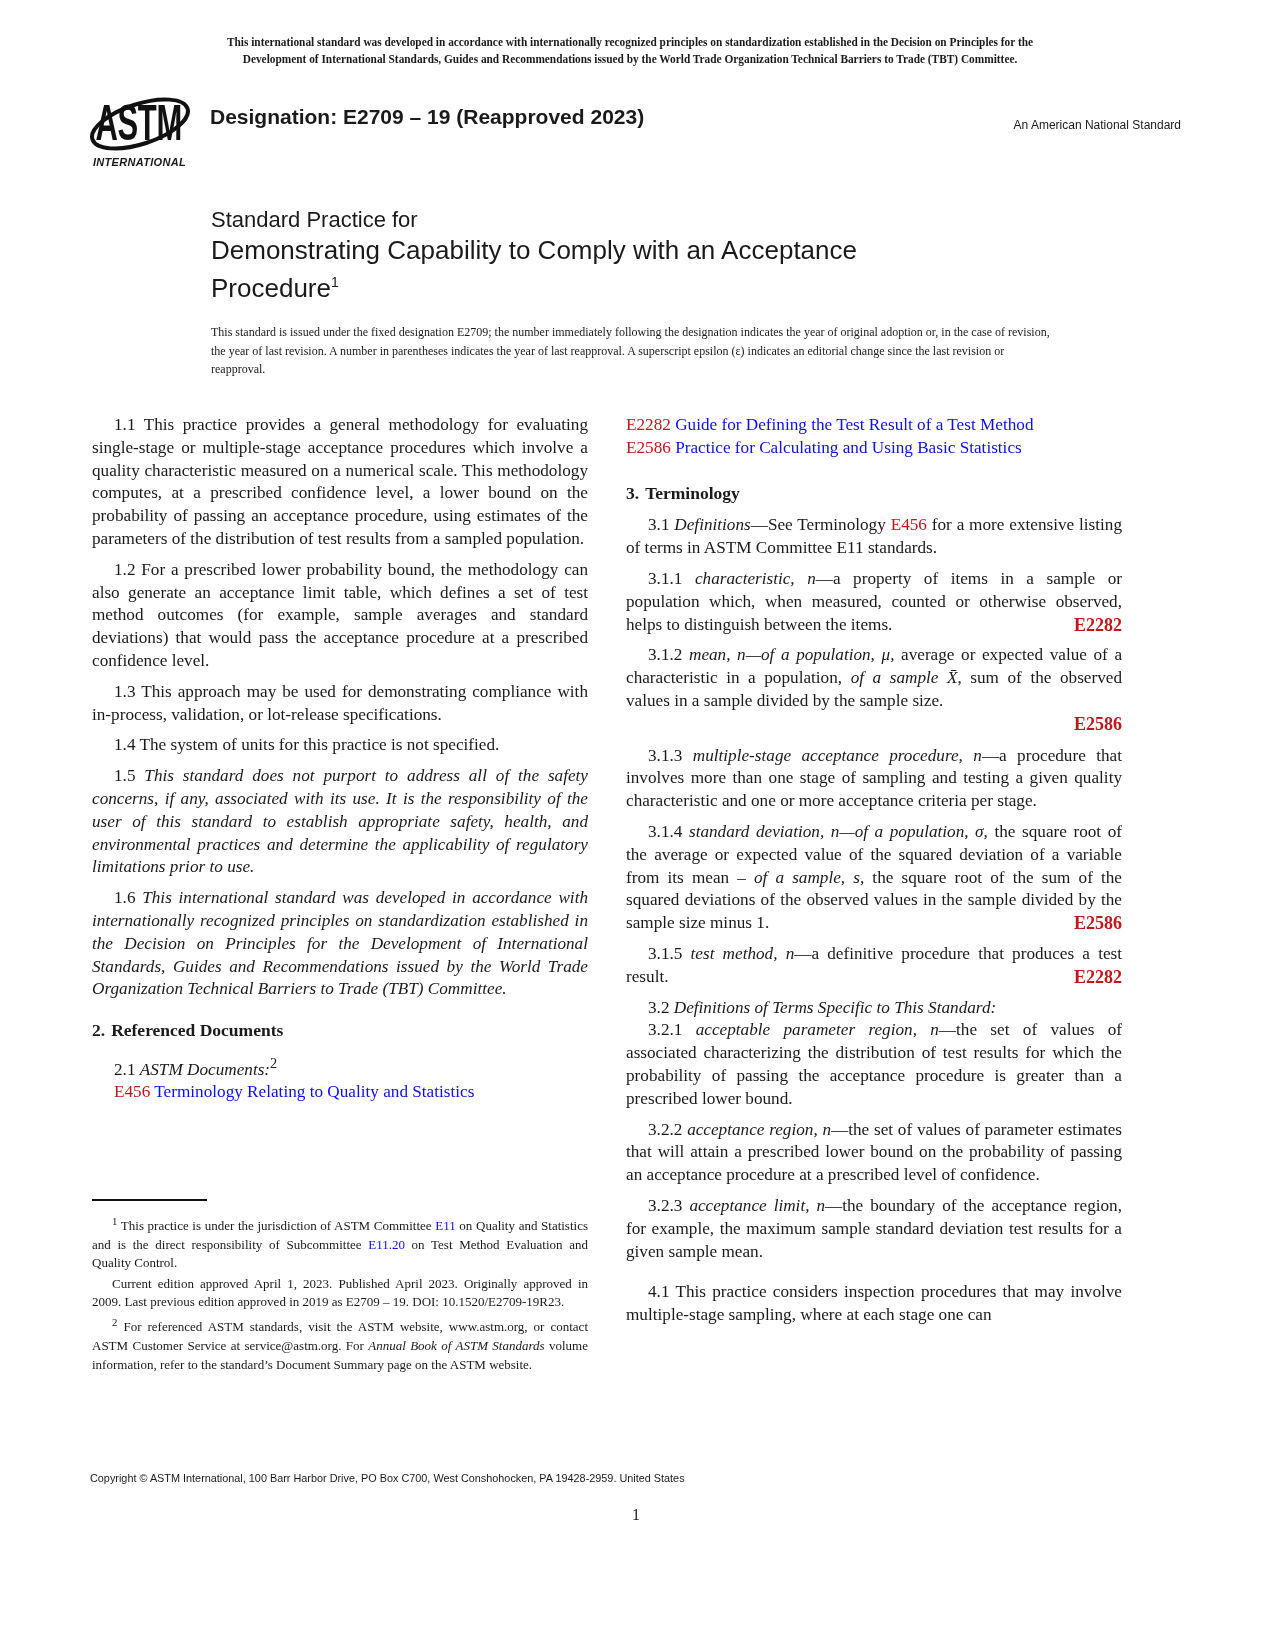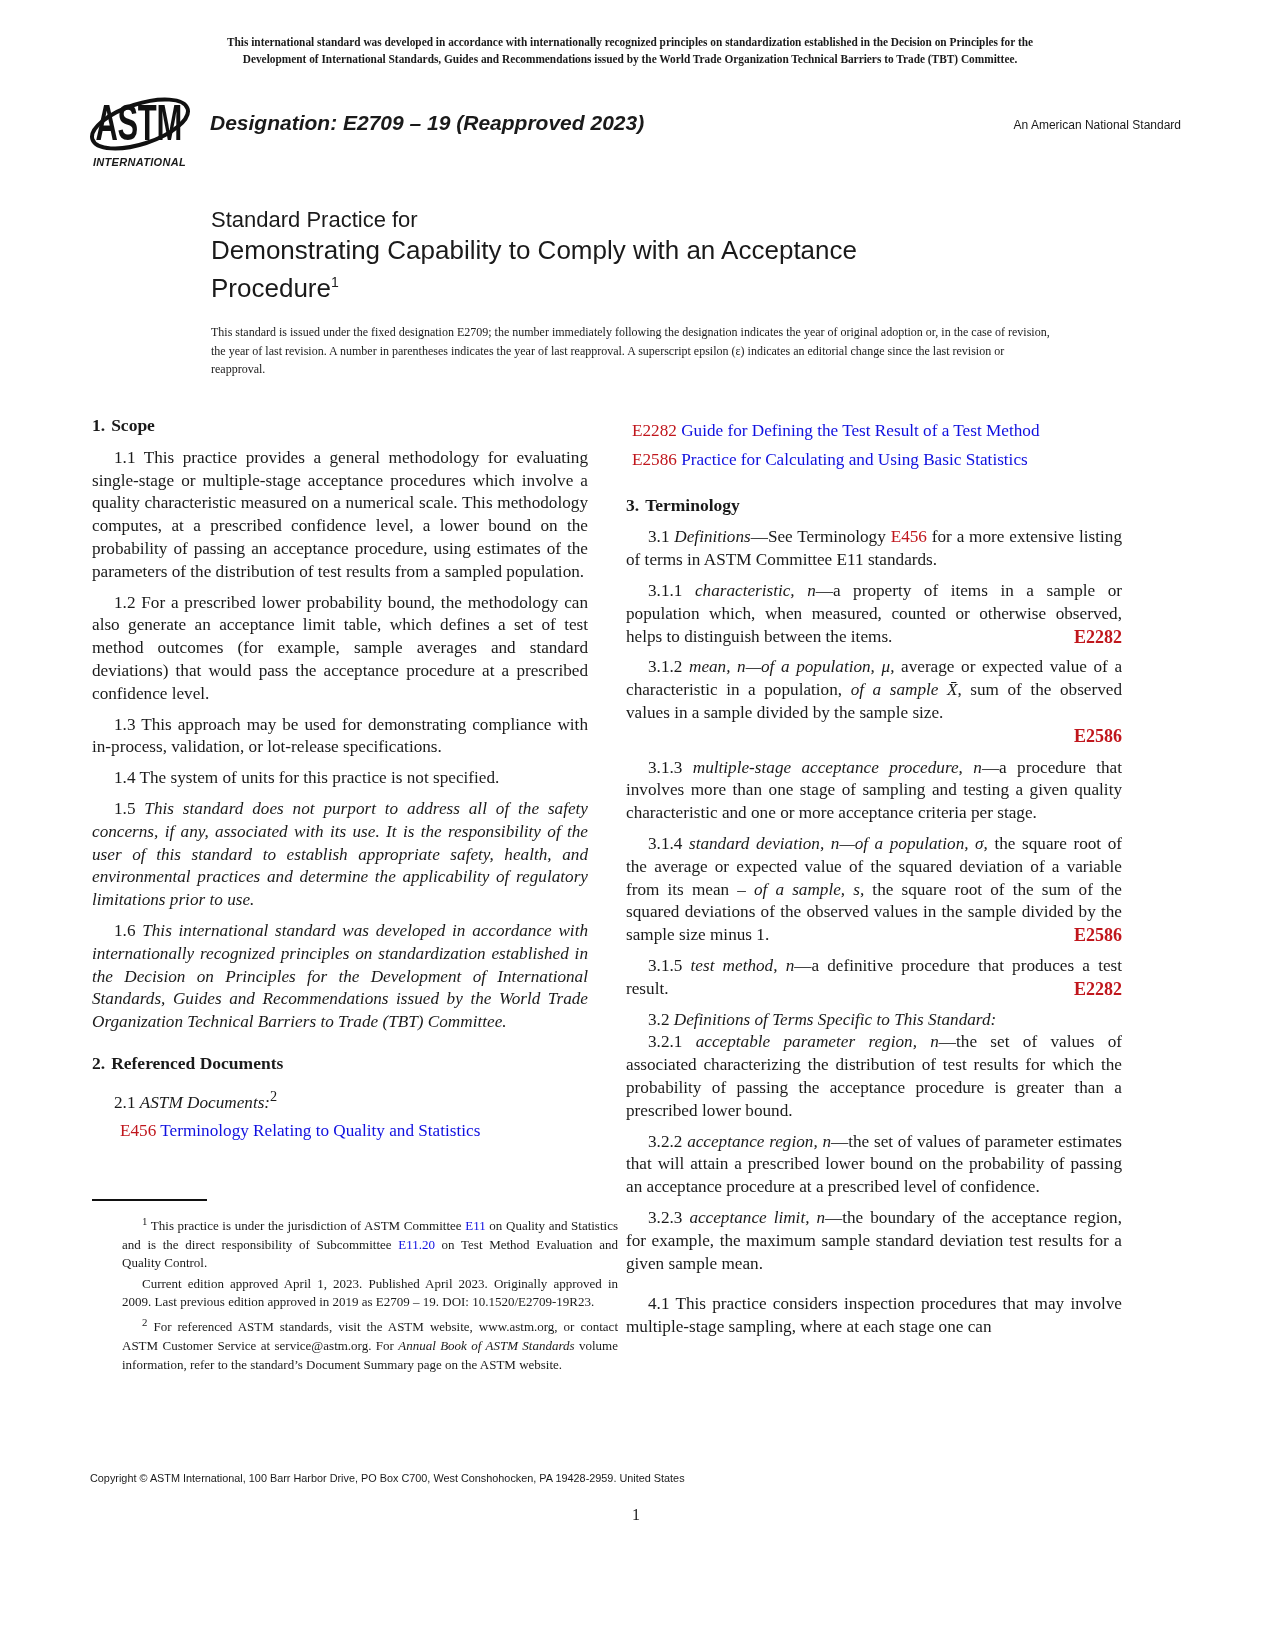--- a/index.html
+++ b/index.html
@@ -1,42 +1,42 @@
 <!DOCTYPE html>
 <html><head>
 <meta charset="utf-8">
 <style>
   html, body { margin:0; padding:0; background:#fff; }
   body { width:1275px; height:1650px; position:relative; overflow:hidden; color:#1a1a1a; font-family:"Liberation Serif", serif; }
   .abs { position:absolute; }
   .top-notice { left:80px; top:33px; width:1100px; text-align:center; font-family:"Liberation Serif", serif; font-weight:bold; font-size:13.2px; line-height:17px; transform:scaleX(0.86); transform-origin:center top; }
   .logo { left:88px; top:80px; width:112px; height:92px; }
   .logo-intl { left:93px; top:156px; font-family:"Liberation Sans", sans-serif; font-weight:bold; font-style:italic; font-size:11px; letter-spacing:0.3px; }
-  .designation { left:210px; top:111px; font-family:"Liberation Sans", sans-serif; font-weight:bold; font-size:21px;font-style:italic; }
+  .designation { left:210px; top:105px; font-family:"Liberation Sans", sans-serif; font-weight:bold; font-size:21px; }
   .ans { right:94px; top:118px; font-family:"Liberation Sans", sans-serif; font-size:12px; }
   .title-block { left:211px; top:206px; font-family:"Liberation Sans", sans-serif; font-weight:normal; }
   .title-line1 { font-size:22px; line-height:28px; }
   .title-line2 { font-size:26px; line-height:32px; }
   .title-line2 sup, .title-line3 sup { font-size:14px; }
   .issuance { left:211px; top:323px; width:850px; font-family:"Liberation Serif", serif; font-size:12px; line-height:18.5px; }
   .col { font-size:17.2px; line-height:22.8px; text-align:justify; }
   .col-left { left:92px; top:414px; width:496px; }
   .col-right { left:626px; top:414px; width:496px; }
   .h { font-weight:bold; font-size:17.5px; margin:0 0 10px 0; }
   .h .num { margin-right:6px; }
   .p { margin:0 0 8px 0; text-indent:22px; }
   .p.tight { margin-bottom:0; }
   .it { font-style:italic; }
   .red { color:#c0161c; }
   .blue { color:#1010e0; }
-  .refline { text-indent:0; margin:6px; padding-left:22px; white-space:nowrap; }
+  .refline { text-indent:0; margin:0; padding-left:22px; white-space:nowrap; }
   .refline.noindent { padding-left:0; }
   .src-code { color:#c0161c; font-weight:bold; font-size:18px; }
   .fn-rule { left:92px; top:1199px; width:115px; height:2px; background:#111; }
-  .footnotes { left:92px; top:1212px; width:496px; font-size:13px; line-height:18.4px; text-align:justify;margin-left:30px; }
+  .footnotes { left:92px; top:1212px; width:496px; font-size:13px; line-height:18.4px; text-align:justify; }
   .footnotes .p { margin:0 0 2px 0; text-indent:20px; }
   .copyright { left:90px; top:1471px; font-family:"Liberation Sans", sans-serif; font-size:11.8px; transform:scaleX(0.92); transform-origin:left top; }
   .pagenum { left:632px; top:1506px; font-size:16px; }
   a { text-decoration:none; }
 </style>
 </head>
 <body>
 
 <div class="abs top-notice">
   <div>This international standard was developed in accordance with internationally recognized principles on standardization established in the Decision on Principles for the</div>
@@ -54,21 +54,20 @@
 
 <div class="abs title-block">
   <div class="title-line1">Standard Practice for</div>
   <div class="title-line2">Demonstrating Capability to Comply with an Acceptance</div>
   <div class="title-line2 title-line3"><span>Procedure</span><sup>1</sup></div>
 </div>
 
 <div class="abs issuance">This standard is issued under the fixed designation E2709; the number immediately following the designation indicates the year of original adoption or, in the case of revision, the year of last revision. A number in parentheses indicates the year of last reapproval. A superscript epsilon (ε) indicates an editorial change since the last revision or reapproval.</div>
 
 <div class="abs col col-left">
-  <div class="h"><span class="num">1.</span><span>Scope</span></div>
   <p class="p">1.1 This practice provides a general methodology for evaluating single-stage or multiple-stage acceptance procedures which involve a quality characteristic measured on a numerical scale. This methodology computes, at a prescribed confidence level, a lower bound on the probability of passing an acceptance procedure, using estimates of the parameters of the distribution of test results from a sampled population.</p>
   <p class="p">1.2 For a prescribed lower probability bound, the methodology can also generate an acceptance limit table, which defines a set of test method outcomes (for example, sample averages and standard deviations) that would pass the acceptance procedure at a prescribed confidence level.</p>
   <p class="p">1.3 This approach may be used for demonstrating compliance with in-process, validation, or lot-release specifications.</p>
   <p class="p">1.4 The system of units for this practice is not specified.</p>
   <p class="p"><span>1.5</span> <span class="it">This standard does not purport to address all of the safety concerns, if any, associated with its use. It is the responsibility of the user of this standard to establish appropriate safety, health, and environmental practices and determine the applicability of regulatory limitations prior to use.</span></p>
   <p class="p" style="margin-bottom:18px"><span>1.6</span> <span class="it">This international standard was developed in accordance with internationally recognized principles on standardization established in the Decision on Principles for the Development of International Standards, Guides and Recommendations issued by the World Trade Organization Technical Barriers to Trade (TBT) Committee.</span></p>
 
   <div class="h"><span class="num">2.</span><span>Referenced Documents</span></div>
   <p class="p tight"><span>2.1</span> <span class="it">ASTM Documents:</span><sup>2</sup></p>
   <p class="refline"><a class="red">E456</a> <a class="blue">Terminology Relating to Quality and Statistics</a></p>

